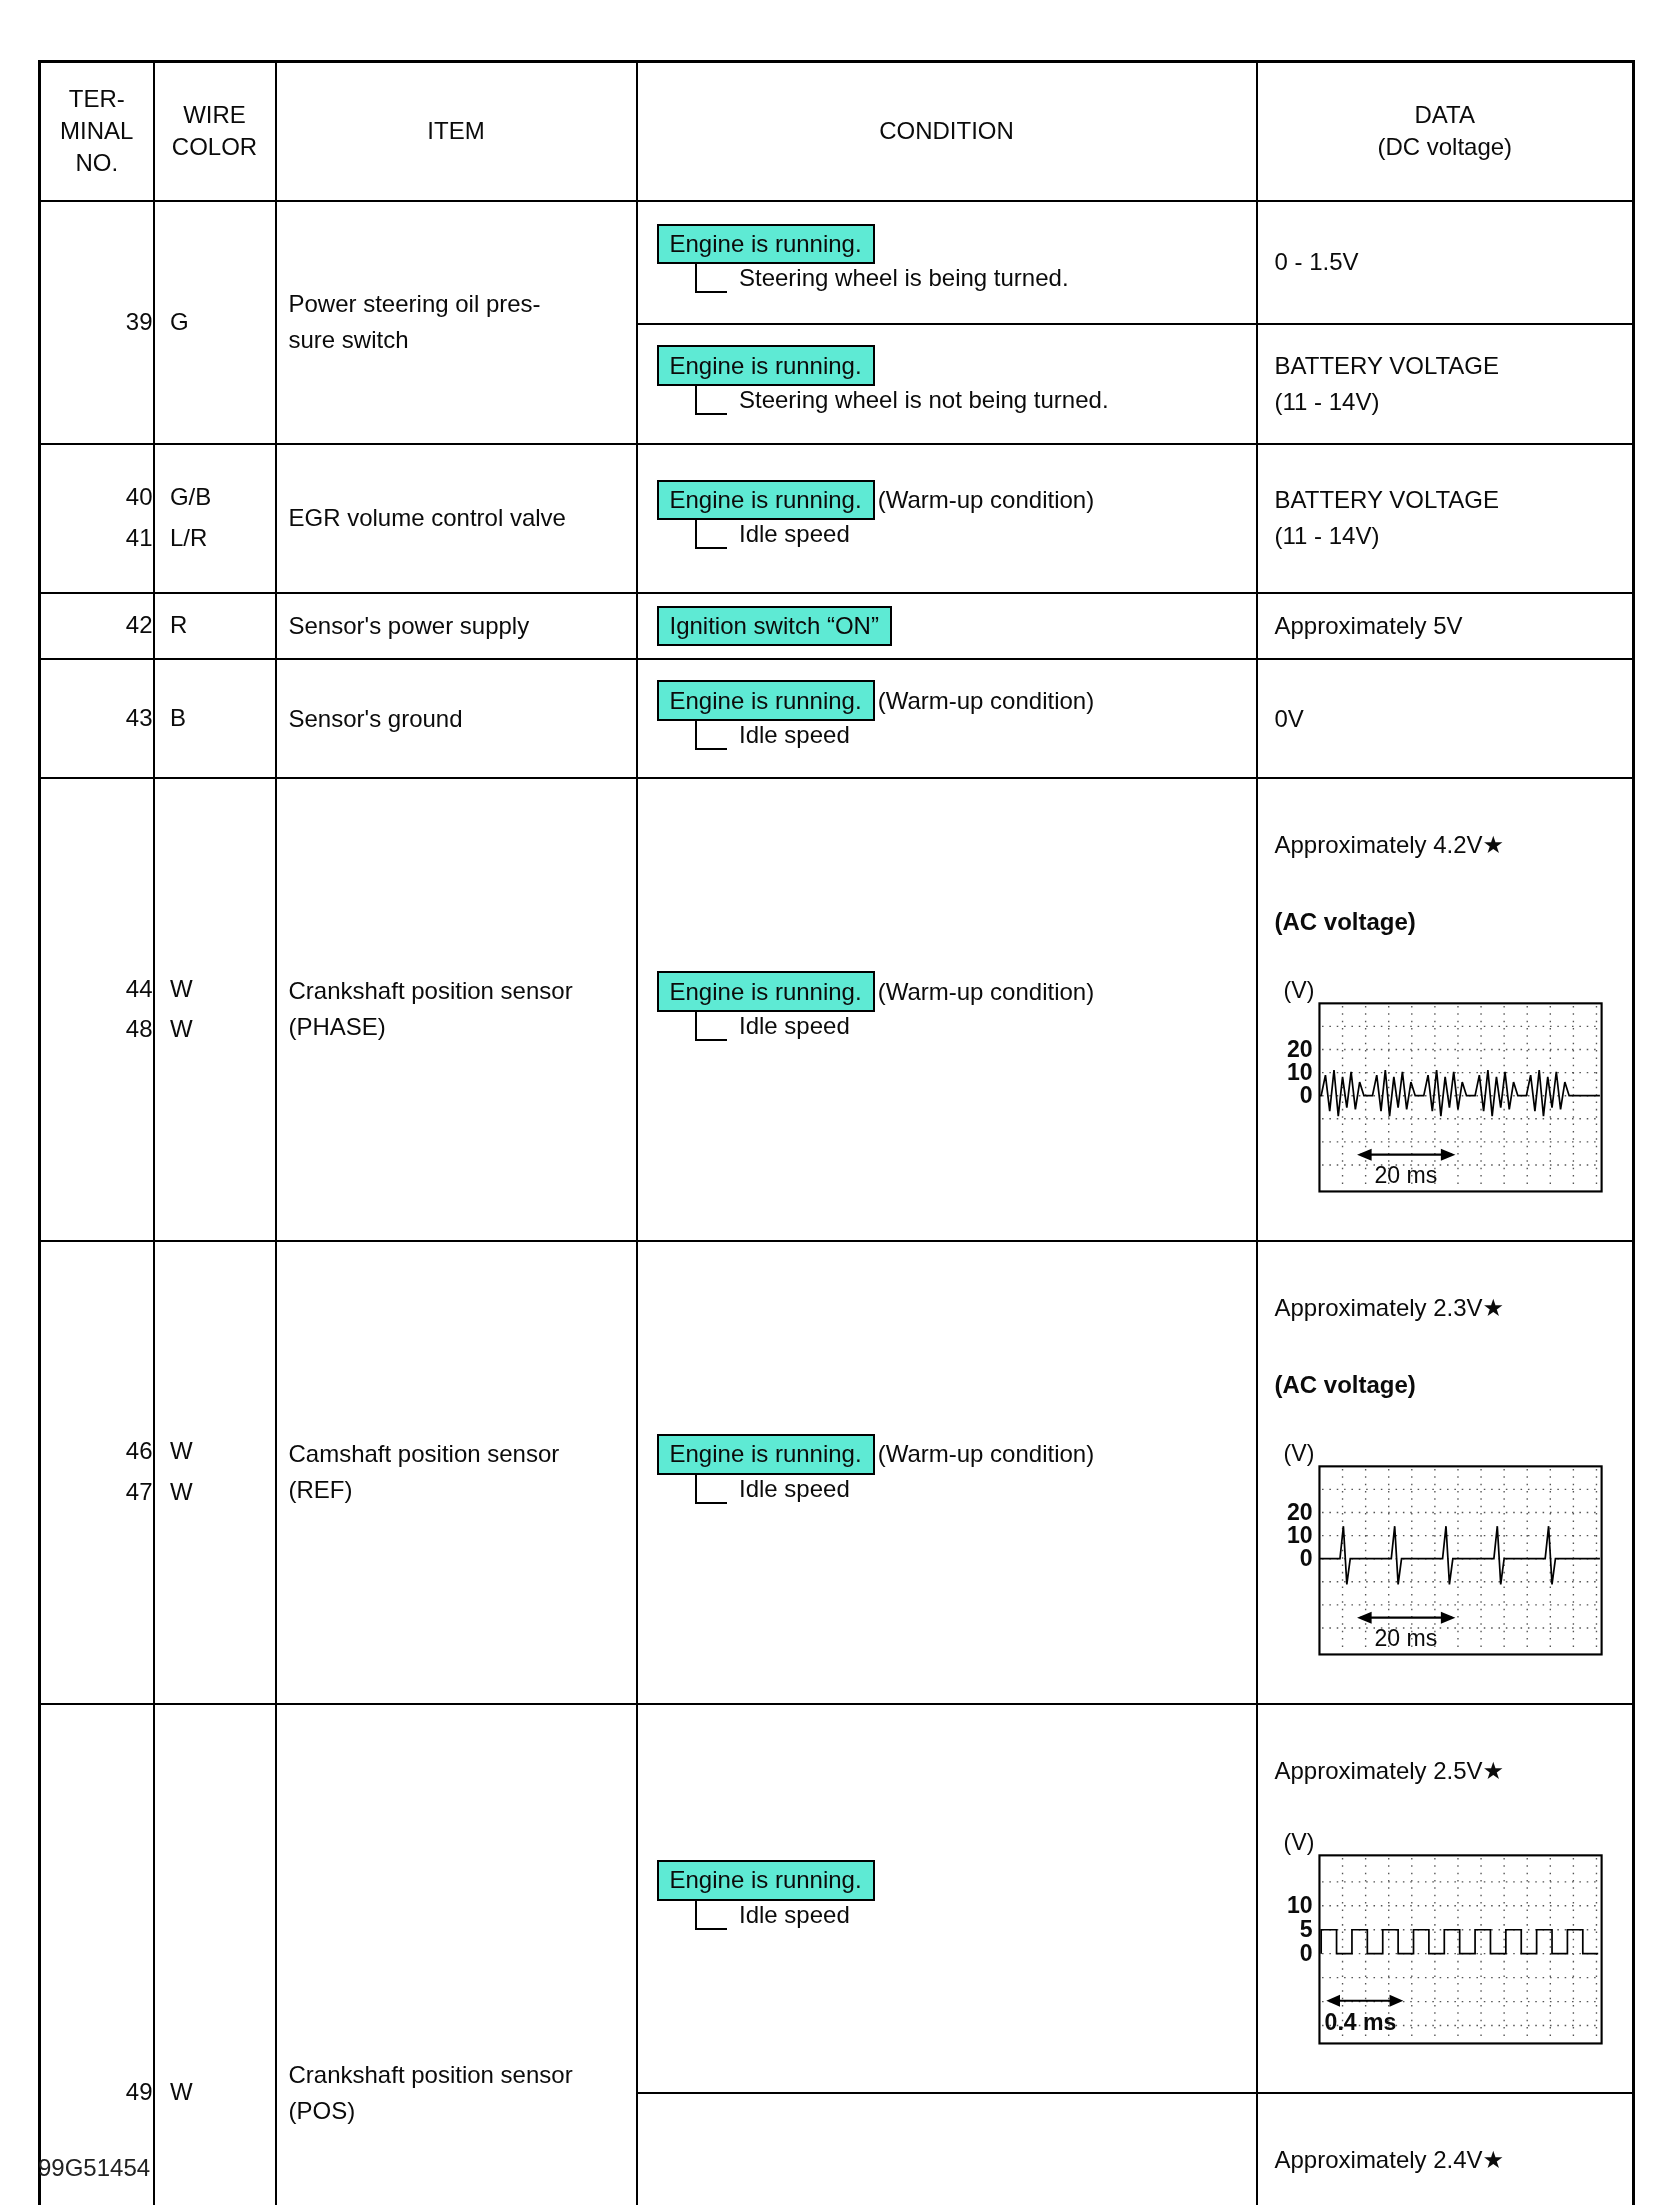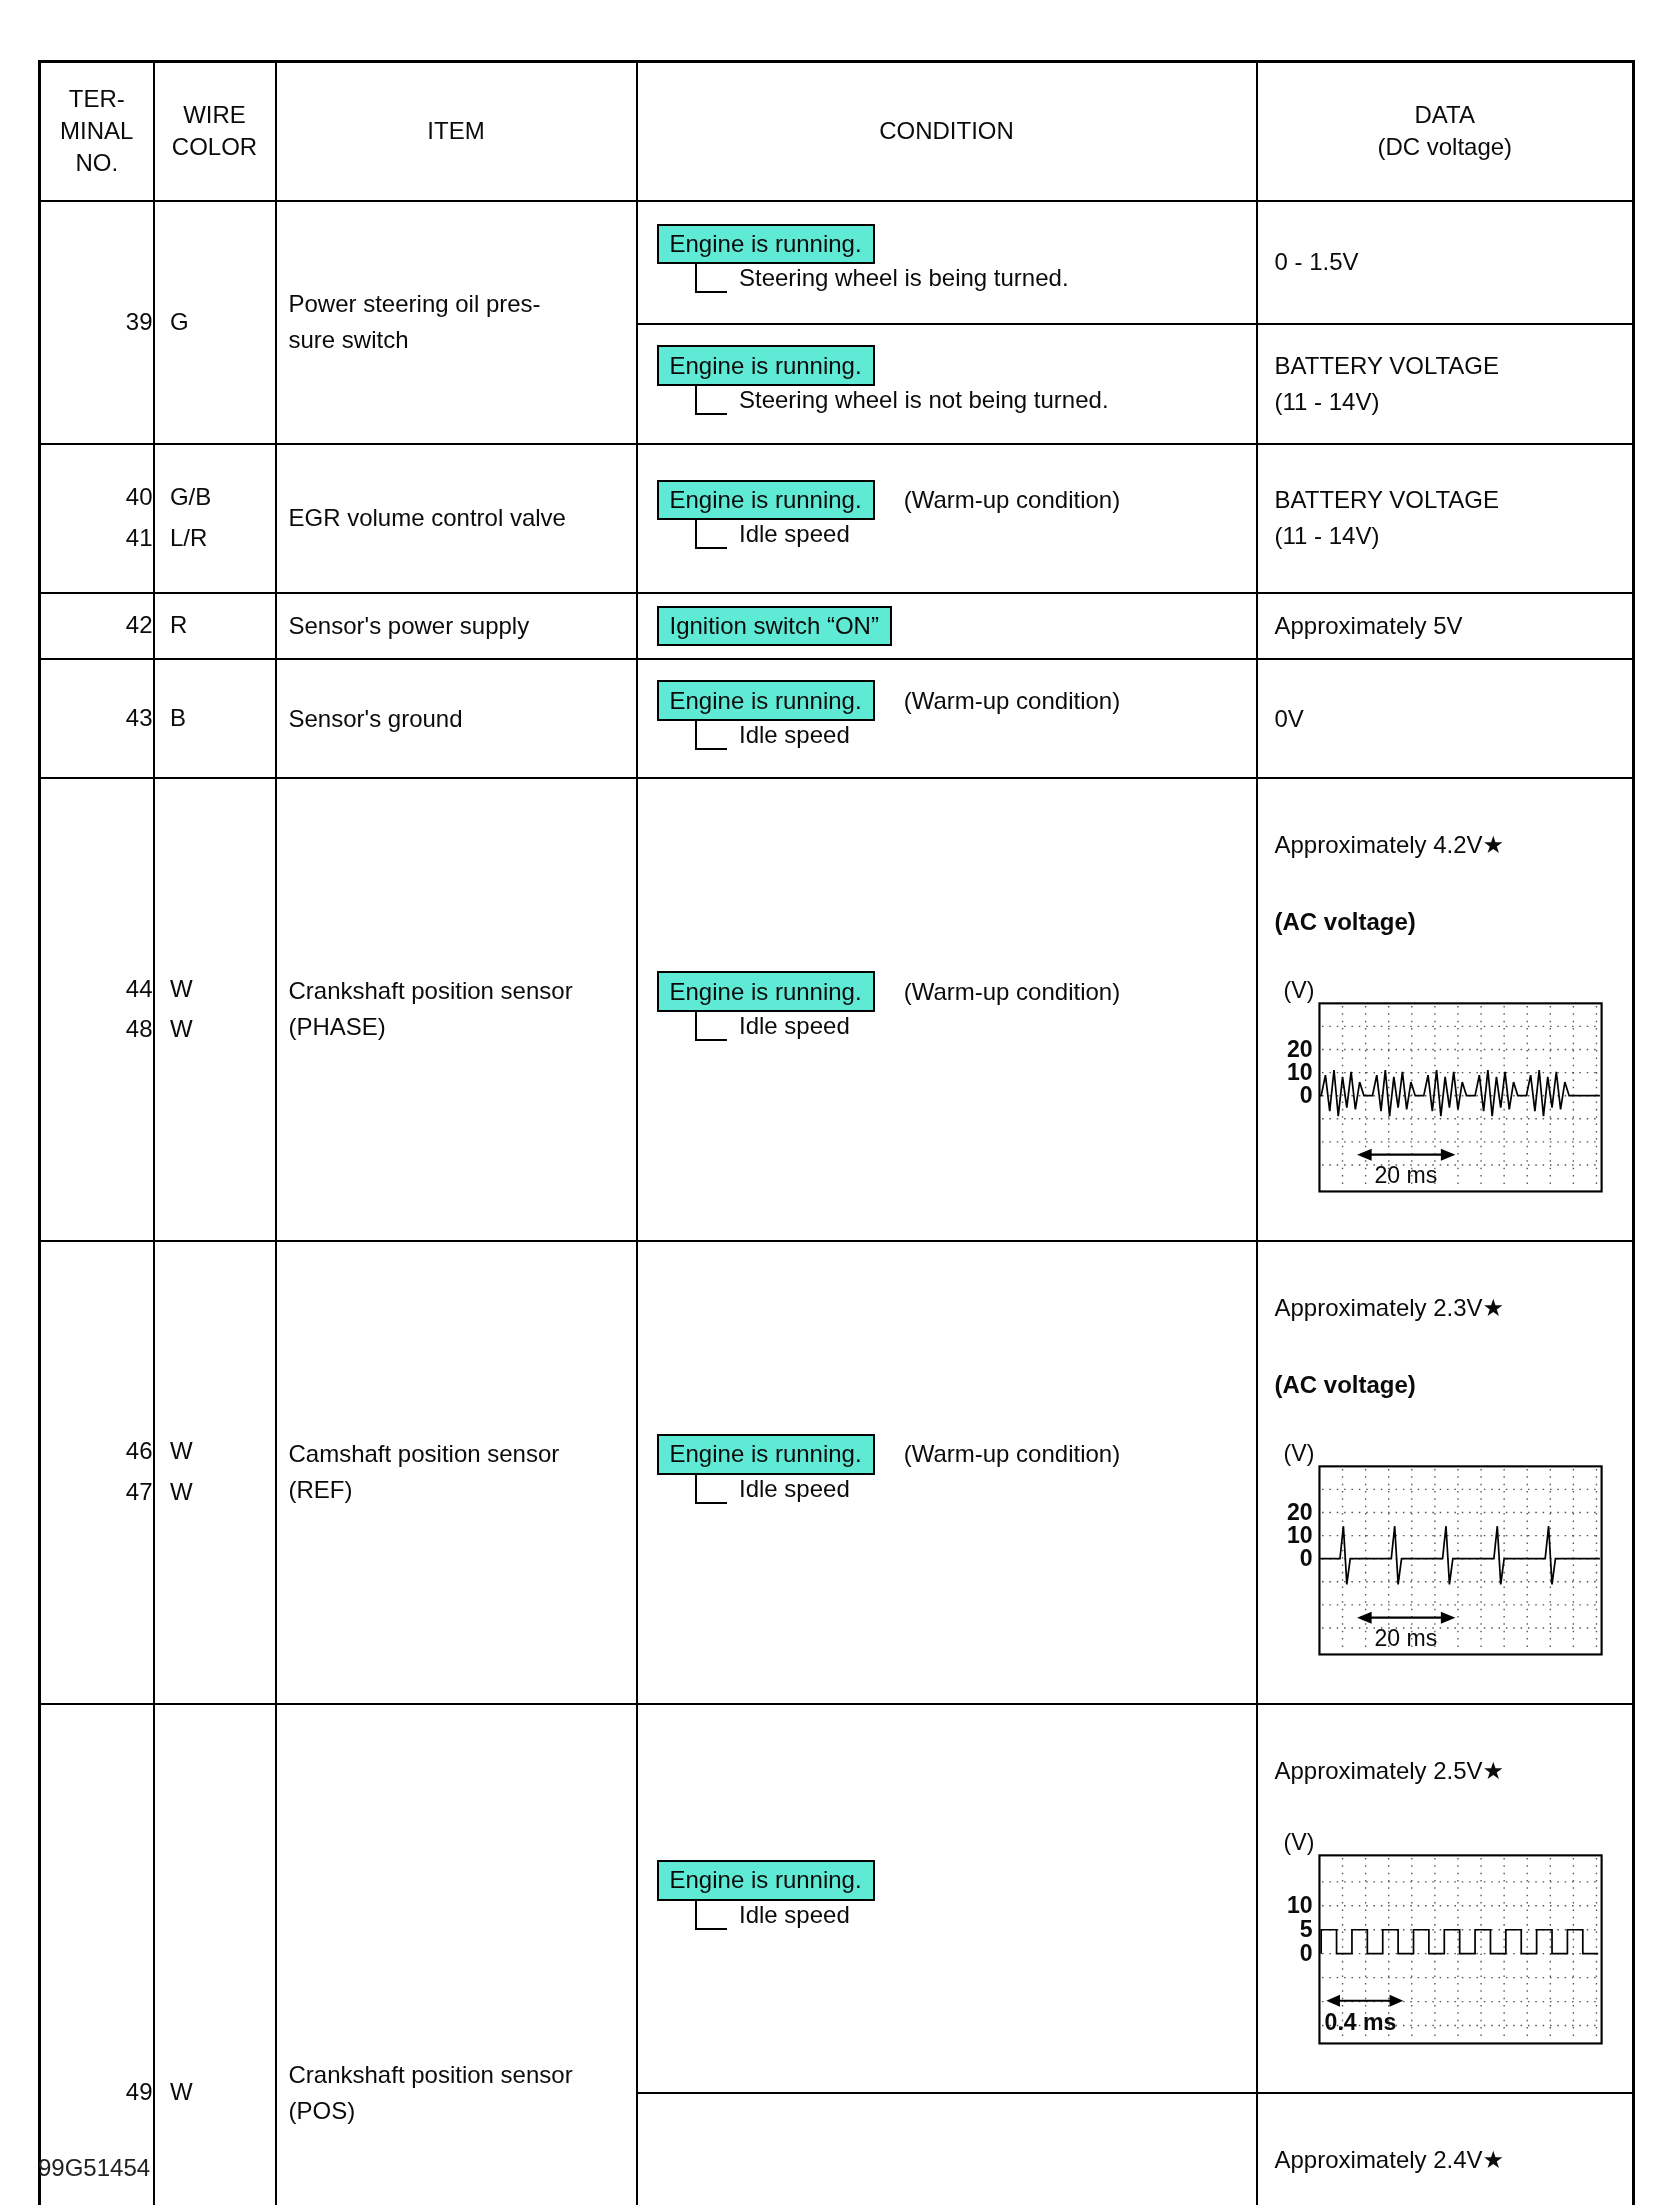--- a/index.html
+++ b/index.html
@@ -21,21 +21,21 @@
   .main th { font-weight: normal; text-align: center; white-space: pre-line; line-height: 1.35; }
 
   .cell-terminal { text-align: right; white-space: pre-line; line-height: 1.7; }
   .cell-wire { padding-left: 15.4px; white-space: pre-line; line-height: 1.7; }
   .cell-item { padding: 8.6px 12px; white-space: pre-line; line-height: 1.5; }
   .cell-cond { padding: 12px 8.6px 12px 19px; }
   .cell-data { padding: 8.6px 8.6px 8.6px 17px; white-space: pre-line; line-height: 1.5; }
   .cell-data.chart { vertical-align: top; padding-top: 12px; }
 
   .boxed { display: inline-block; border: 2.6px solid #000; padding: 4.3px 11px; background: #5eead4; }
-  .suffix { margin-left: 29px; }
+  .suffix { margin-left: 3px; }
   .cond-sub { display: flex; align-items: flex-start; }
   .elbow {
     flex: none; width: 32.5px; height: 29px;
     border-left: 2.6px solid #000; border-bottom: 2.6px solid #000;
     margin: 0 12px 6.8px 38px;
   }
   .sub-text { padding-bottom: 0px; }
 
   .chart-title { margin-bottom: 5.1px; }
   .chart-subtitle { margin-bottom: 1.7px; font-weight: bold; }

